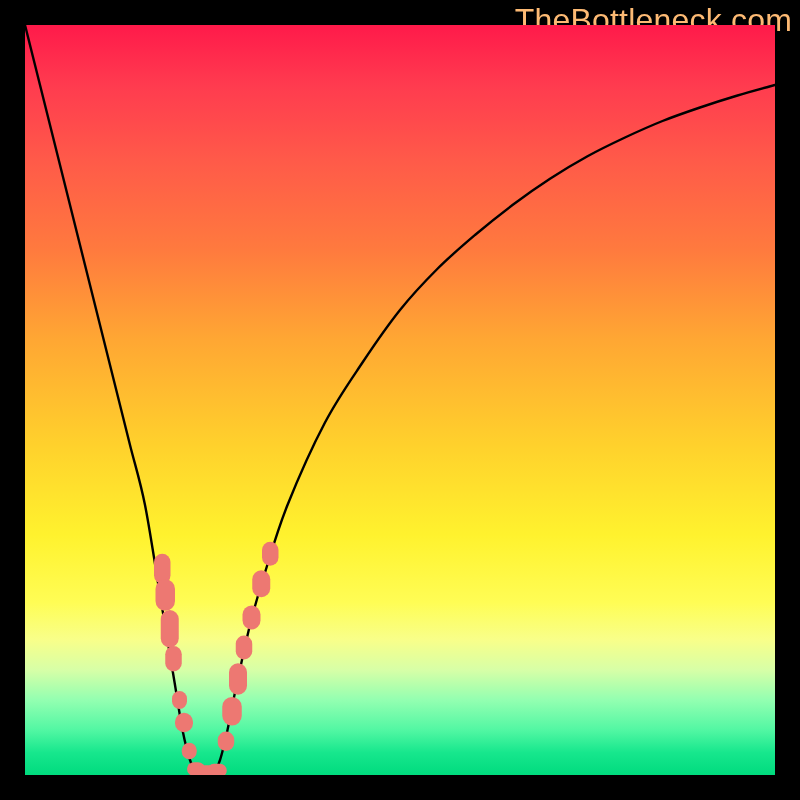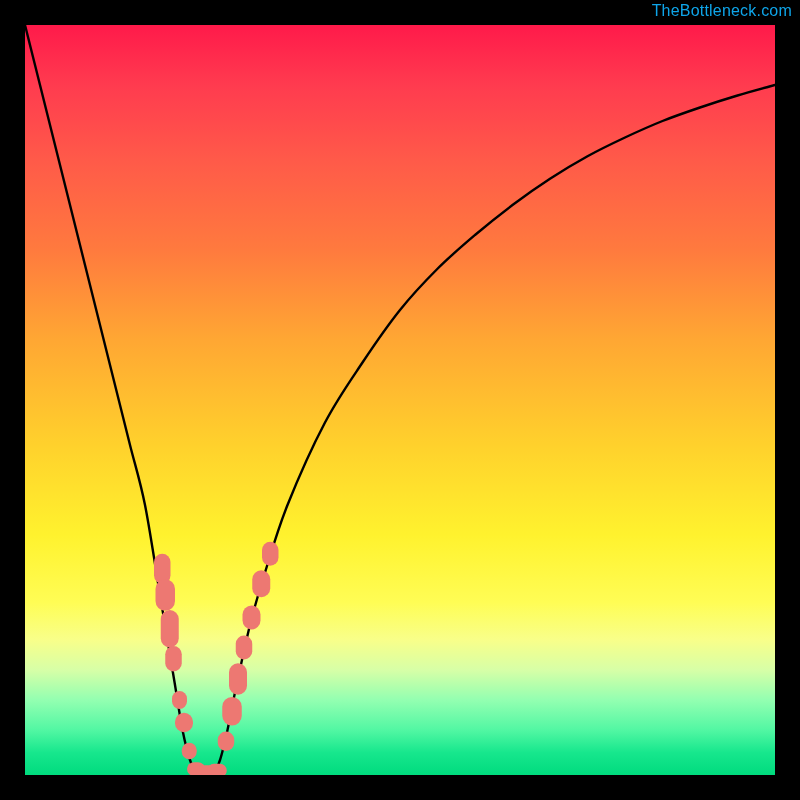--- a/index.html
+++ b/index.html
@@ -45,22 +45,22 @@
       #93ffb1 90%,
       #52f7a3 94%,
       #17e78d 97%,
       #00db7e 100%
     );
   }
   .watermark {
     position: absolute;
     top: 2px;
     right: 8px;
-    color: #0ea5e9;
-    font-size: 16px;
+    color: #fdba74;
+    font-size: 32px;
     letter-spacing: 0.2px;
     font-weight: 400;
     user-select: none;
   }
   svg.curve {
     position: absolute;
     inset: 0;
   }
 </style>
 </head>

